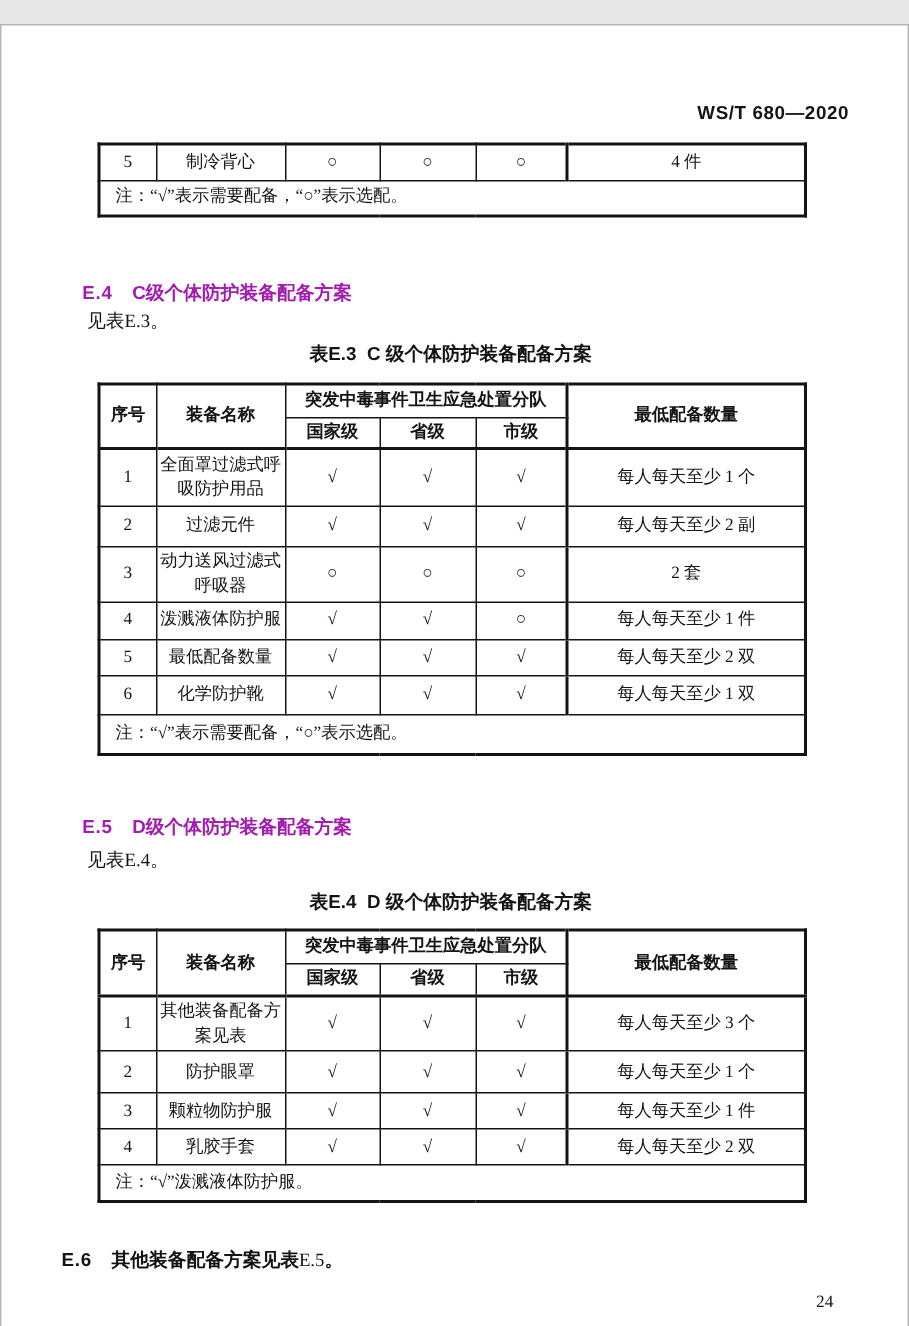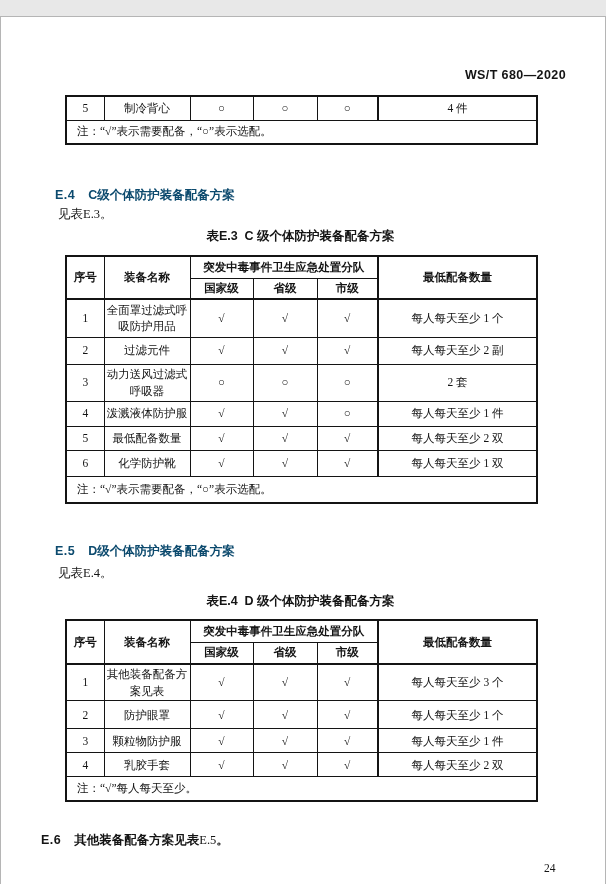--- a/index.html
+++ b/index.html
@@ -15,21 +15,21 @@
   }
   .std-code {
     position: absolute; top: 51px; right: 39px;
     font-family: "Liberation Sans", sans-serif;
     font-weight: bold; font-size: 12.5px; letter-spacing: 0.4px;
     color: #141414;
   }
   .sec-h {
     position: absolute; left: 40px;
     font-family: "Liberation Sans", sans-serif;
-    font-weight: bold; font-size: 12.5px; color: #0c4a6e;
+    font-weight: bold; font-size: 12.5px; color: #a21caf;
     white-space: pre;
   }
   .sec-h .num { margin-right: 13px; letter-spacing: 0.5px; }
   .body-t {
     position: absolute; left: 57px;
     font-family: "Liberation Serif", serif;
     font-size: 12.5px; color: #141414; white-space: pre;
   }
   .tbl-cap {
     position: absolute; left: 64px; width: 471px;
@@ -241,21 +241,21 @@
       </tr>
       <tr style="height:24px">
         <td>4</td>
         <td>乳胶手套</td>
         <td>√</td>
         <td>√</td>
         <td>√</td>
         <td class="thickL">每人每天至少 2 双</td>
       </tr>
       <tr style="height:24px">
-        <td colspan="6" class="note-cell">注：“√”每人每天至少。</td>
+        <td colspan="6" class="note-cell">注：“√”泼溅液体防护服。</td>
       </tr>
     </tbody>
   </table>
 
   <div class="e6-line" style="top:815px">
     <span class="num">E.6</span><span>其他装备配备方案见表</span><span class="ref">E.5</span><span>。</span>
   </div>
 
   <div class="page-num">24</div>
 

